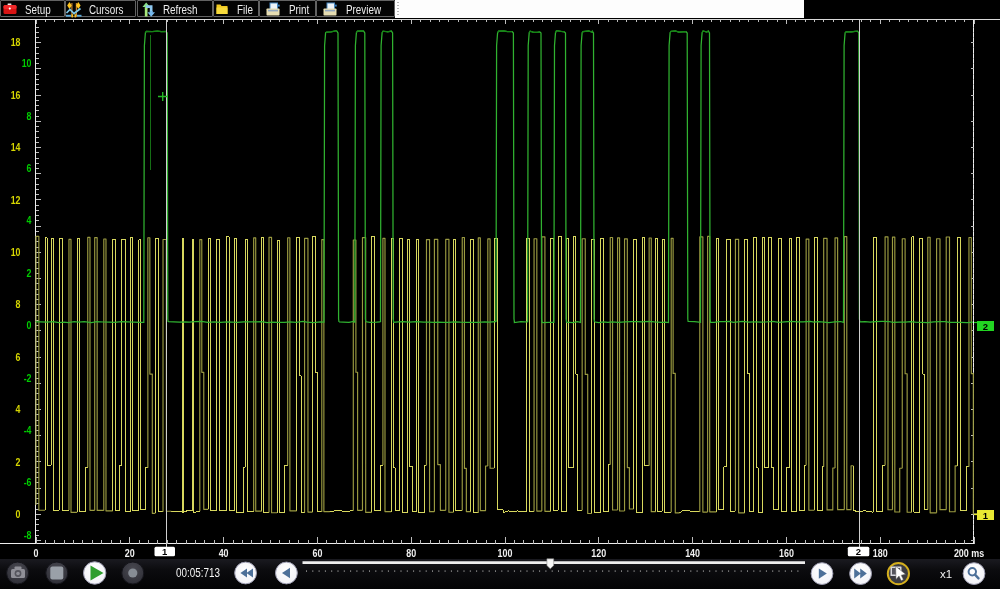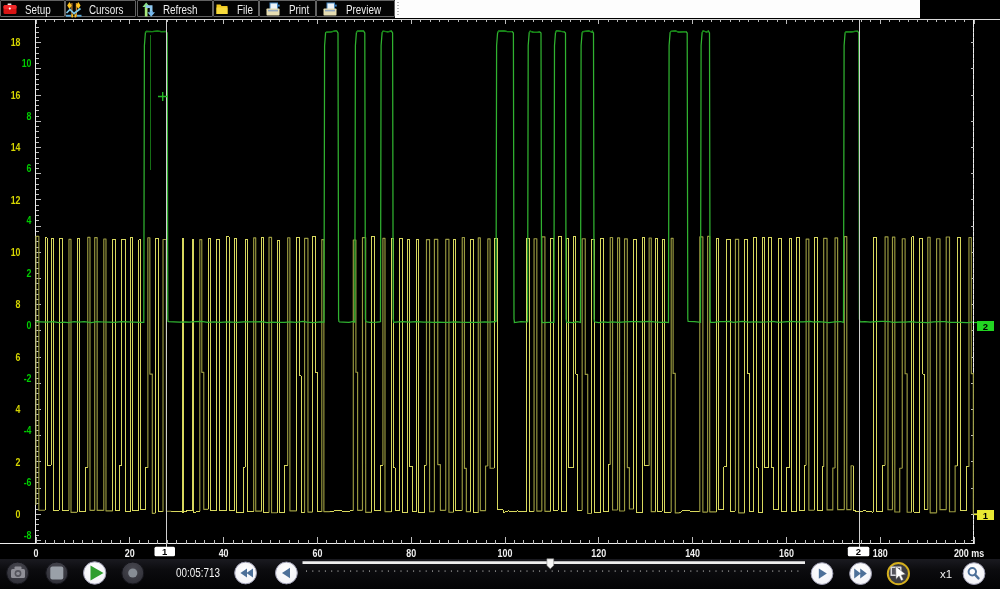--- a/index.html
+++ b/index.html
@@ -1,15 +1,15 @@
 <!DOCTYPE html>
 <html><head><meta charset="utf-8"><style>
 html,body{margin:0;padding:0;width:1000px;height:589px;background:#000;overflow:hidden;
 font-family:"Liberation Sans",sans-serif;}
-#tb{position:absolute;left:0;top:0;width:920px;height:18px;background:#fdfdfd;}
+#tb{position:absolute;left:0;top:0;width:804px;height:18px;background:#fdfdfd;}
 #tb-grip{position:absolute;left:397px;top:2px;width:2px;height:14px;
 background:repeating-linear-gradient(#b5b5b5 0 1px,#fff 1px 3px);}
 #tbblack{position:absolute;left:0;top:0;width:395px;height:18px;background:#060606;}
 .tbtn{position:absolute;top:0px;height:17px;background:#040404;border:1px solid #636363;border-radius:1px;box-sizing:border-box;}
 #icons{position:absolute;left:0;top:0;}
 .tbl{position:absolute;top:2.5px;color:#ededed;font-size:12px;white-space:nowrap;filter:grayscale(1);transform:scaleX(0.82);transform-origin:0 50%;}
 #chart{position:absolute;left:0;top:0;}
 </style></head>
 <body>
 <svg id="chart" width="1000" height="589">

